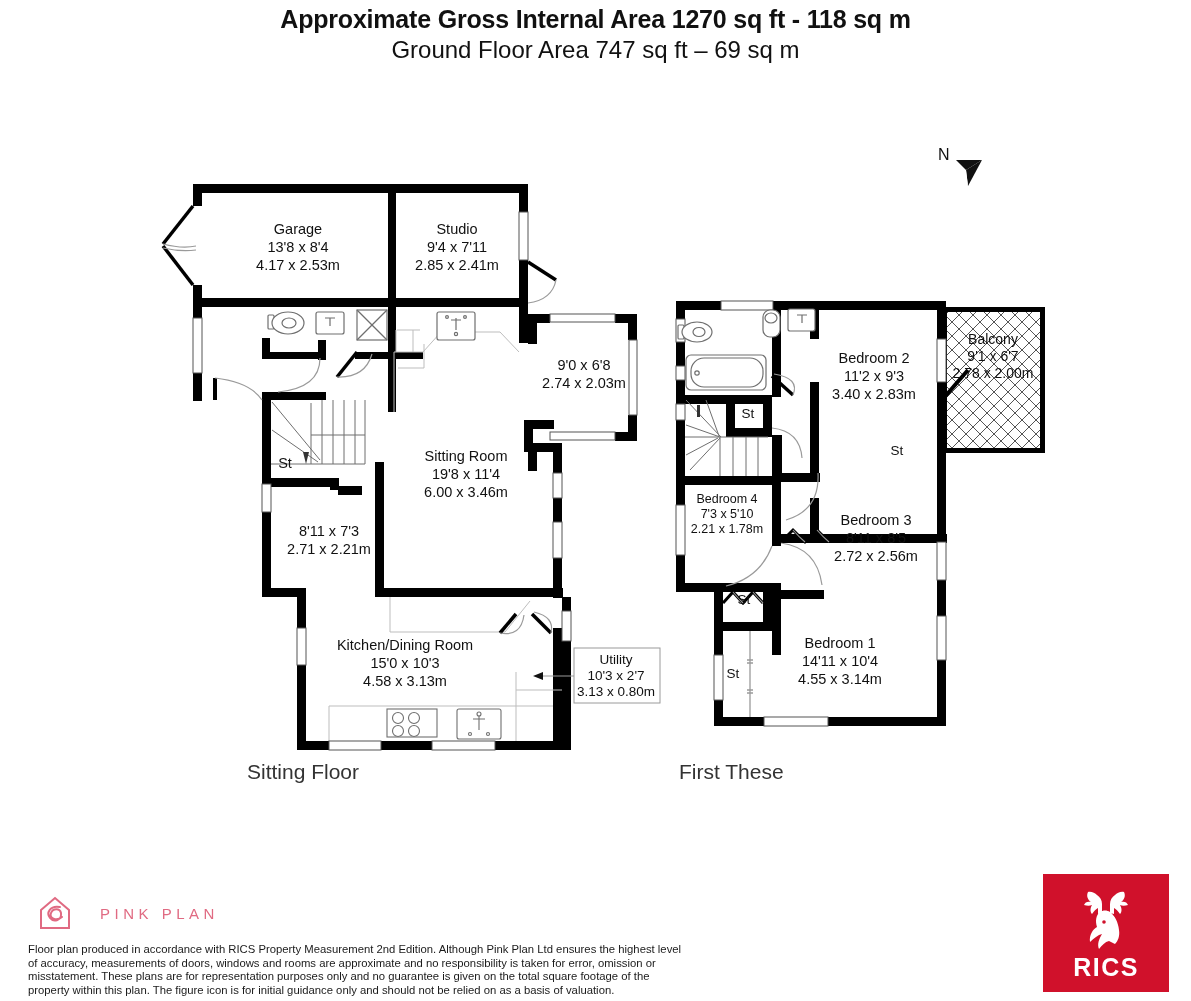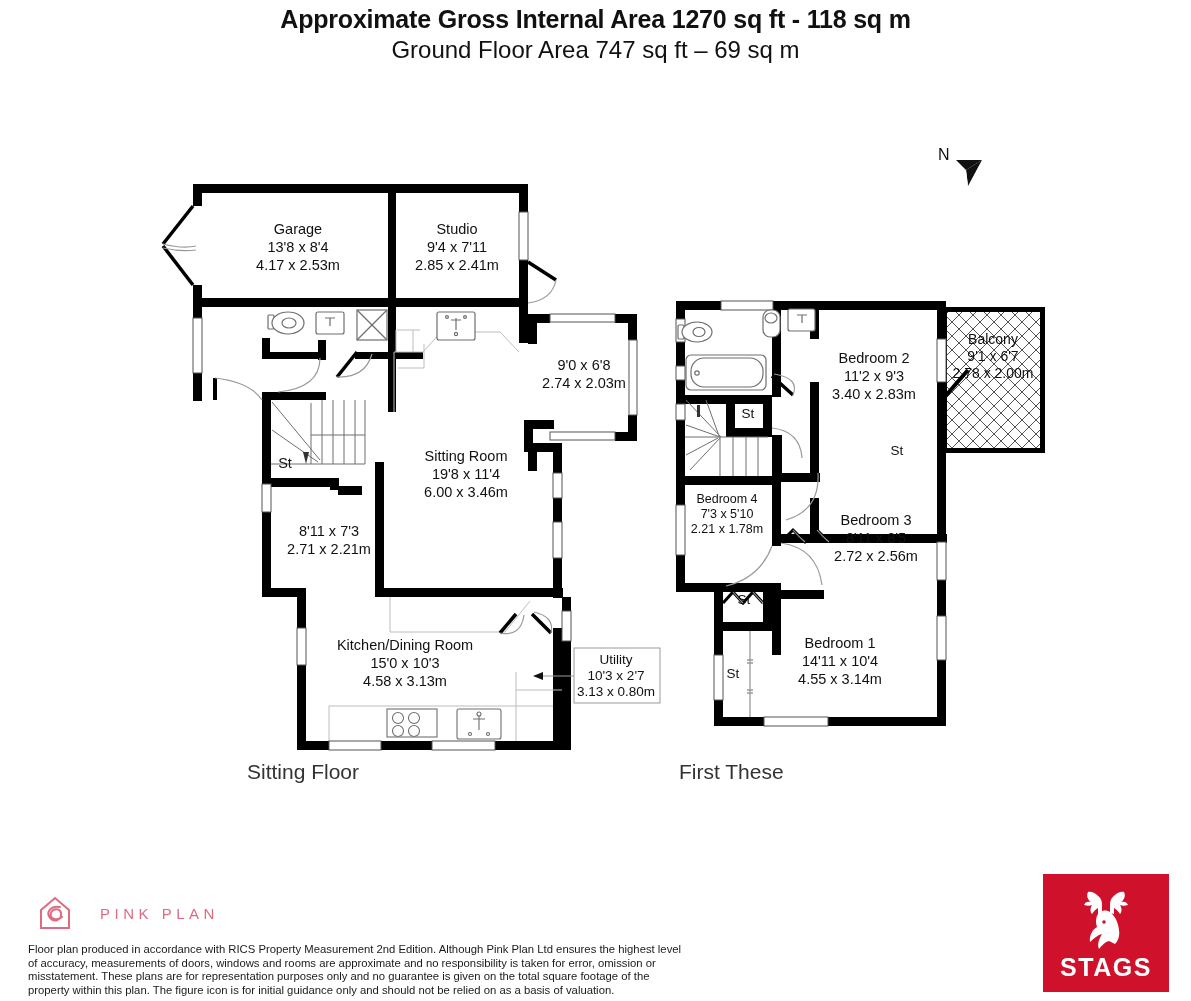--- a/index.html
+++ b/index.html
@@ -500,14 +500,14 @@
                C31 14 29 11 26 9 C24 7 20 5 17 6 Z"></path>
       <path d="M53 6 C55 10 53 14 50 16 C53 15 56 16 57 19 C54 20 51 20 49 19
                C51 22 51 26 49 28 C47 25 45 23 43 22 L43 28 L39 27 L39 18
                C39 14 41 11 44 9 C46 7 50 5 53 6 Z"></path>
       <path d="M29 26 C25 29 24 35 26 41 C22 43 18 49 19 56 C23 52 27 49 31 48
                C28 53 26 58 28 63 C31 59 34 56 38 55 L44 58 C47 55 49 50 48 44
                C47 36 44 30 39 26 C36 24 32 24 29 26 Z"></path>
       <circle cx="33" cy="36" r="1.8" fill="#d0112b"></circle>
     </g>
   </svg>
-  <div class="stext">STAGS</div>
+  <div class="stext">RICS</div>
 </div>
 
 </body></html>

